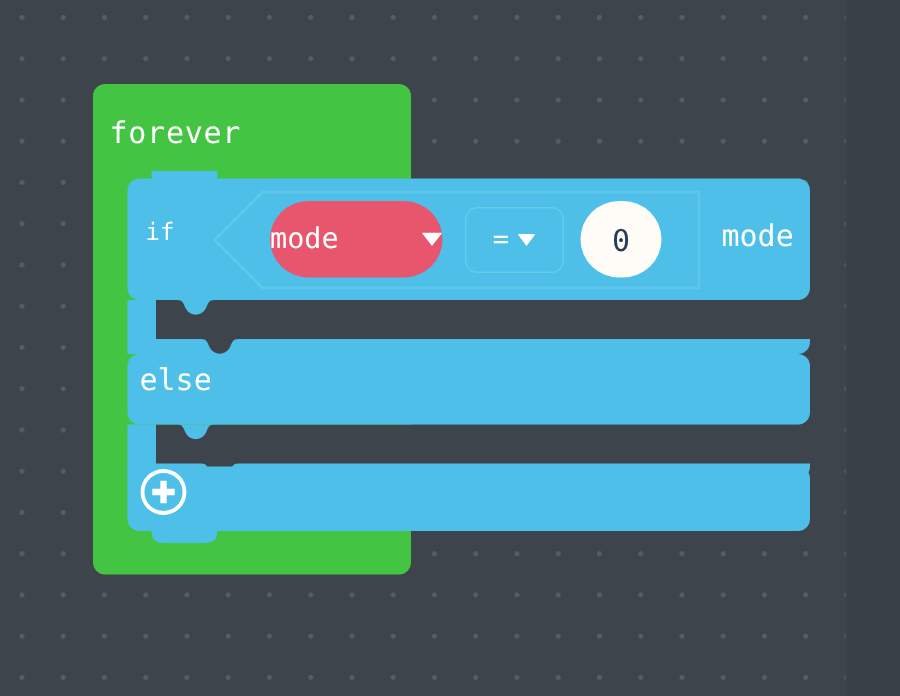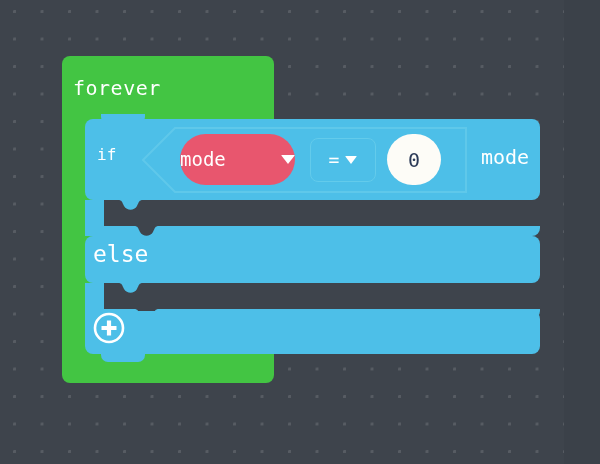--- a/index.html
+++ b/index.html
@@ -188,21 +188,21 @@
   #else-row {
     left: 85px;
     top: 236px;
     width: 455px;
     height: 47px;
   }
   #else-label {
     position: absolute;
     left: 93px;
     top: 243px;
-    font-size: 23px;
+    font-size: 20px;
     color: #ffffff;
     line-height: 1;
     white-space: nowrap;
   }
   
   #slot-2 {
     left: 85px;
     top: 283px;
     width: 455px;
     height: 36px;

